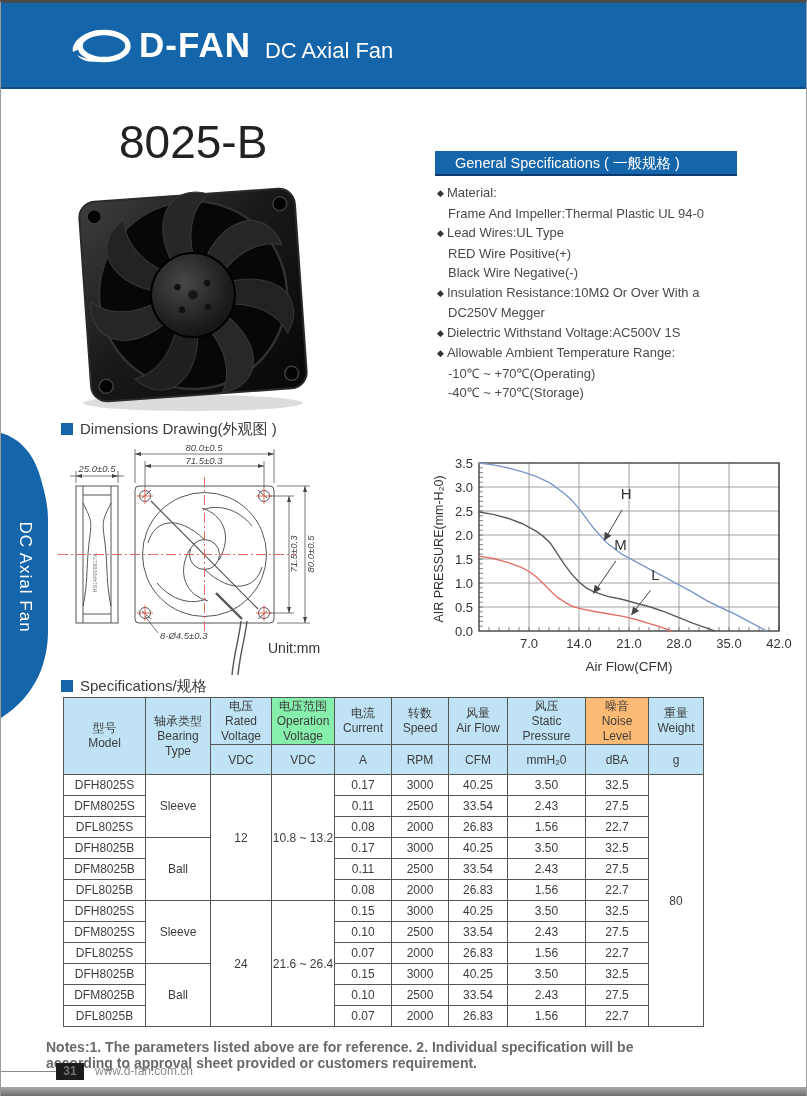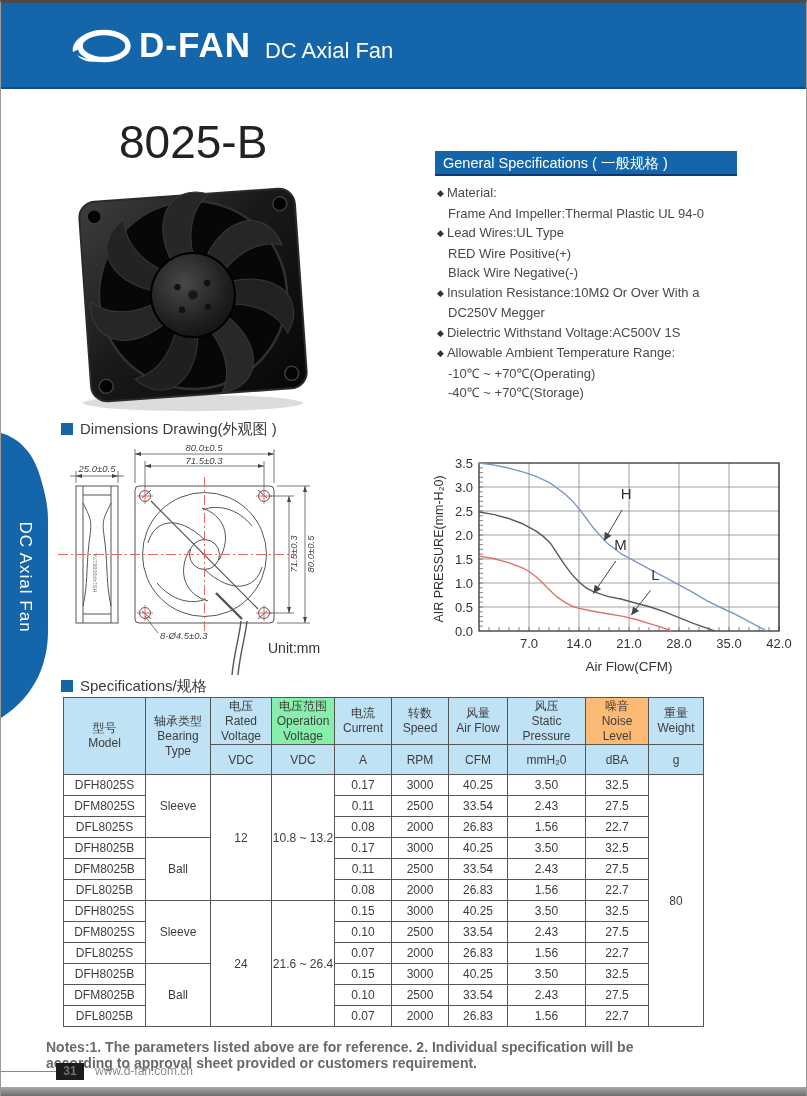--- a/index.html
+++ b/index.html
@@ -24,21 +24,21 @@
   #side-tab-label {
     position:absolute; left:-43px; top:134px; width:134px; text-align:center;
     color:#fff; font-size:17px; transform:rotate(90deg); letter-spacing:1px;
   }
   
   #model-title { position:absolute; left:118px; top:112px; font-size:46px; color:#222; }
   #fan-photo { position:absolute; left:64px; top:180px; }
   
   #gs-bar {
     position:absolute; left:434px; top:148px; width:302px; height:25px;
-    color:#fff; font-size:14.5px; line-height:24px; padding-left:8px;
+    color:#fff; font-size:14.5px; line-height:24px; padding-left:20px;
     border-bottom:2px solid #0d3a6e;
   }
   #gs-list { position:absolute; left:436px; top:180px; width:330px; }
   .gs-line { font-size:13px; color:#4a4a4a; line-height:19.5px; white-space:nowrap; }
   .gs-line .diamond { font-size:9px; margin-right:3px; color:#333; vertical-align:1px; }
   .gs-line.indent { padding-left:11px; }
   
   .sec-hdr { position:absolute; font-size:15px; color:#3a3a3a; }
   .sec-hdr .sq { display:inline-block; width:12px; height:12px; margin-right:7px; vertical-align:-1px; }
   

